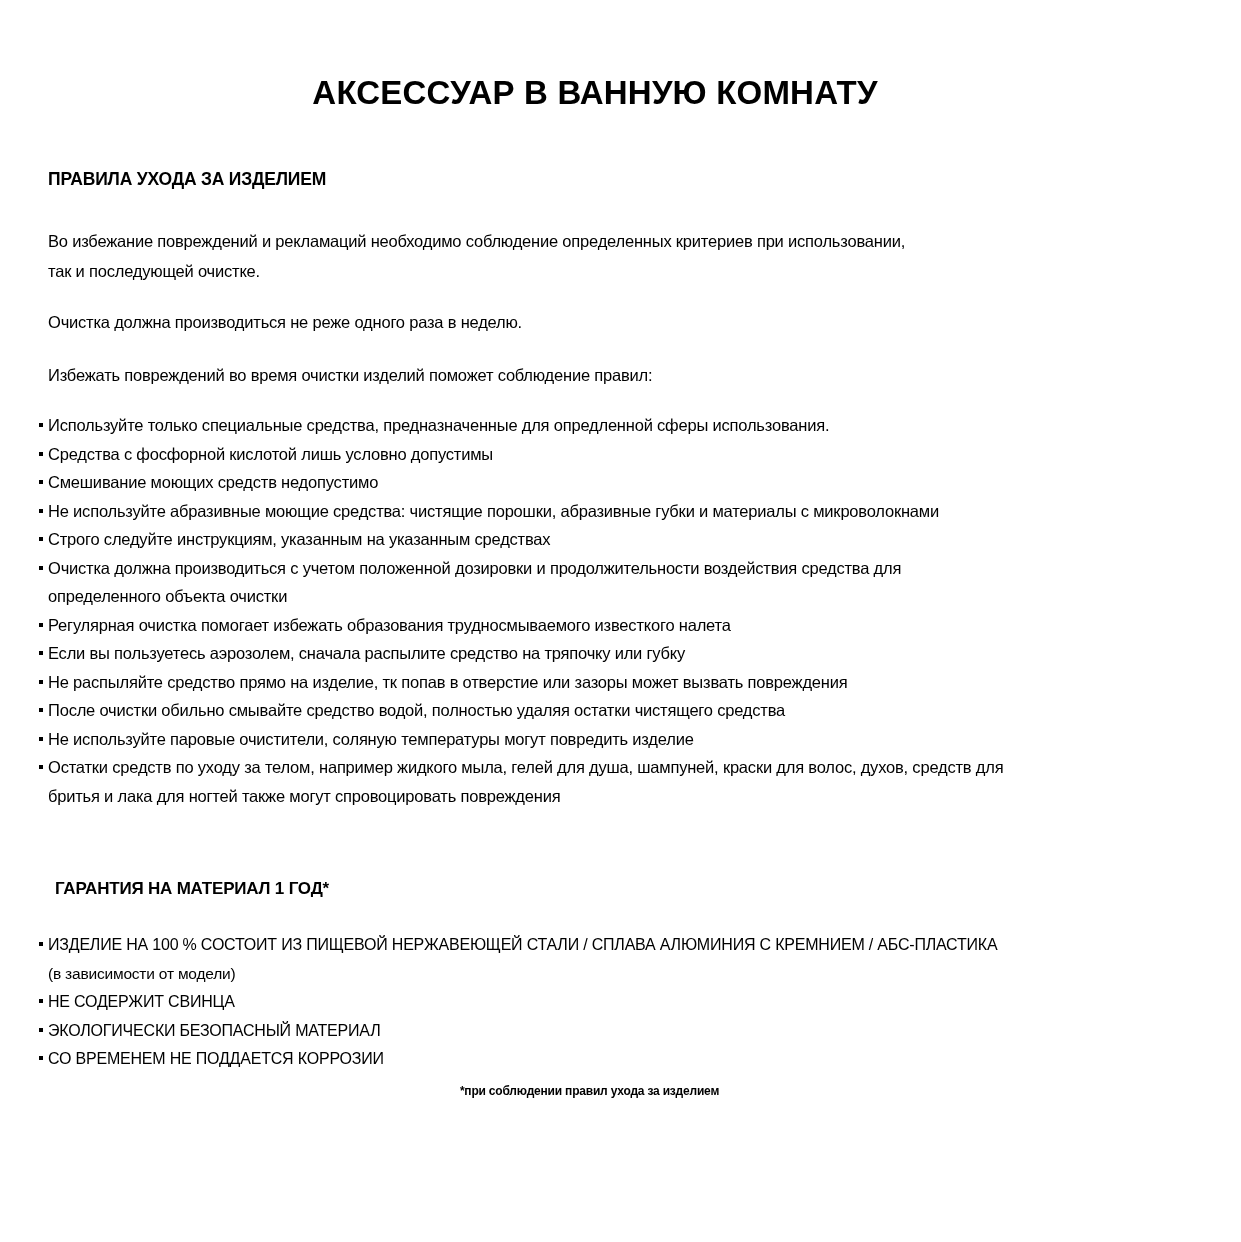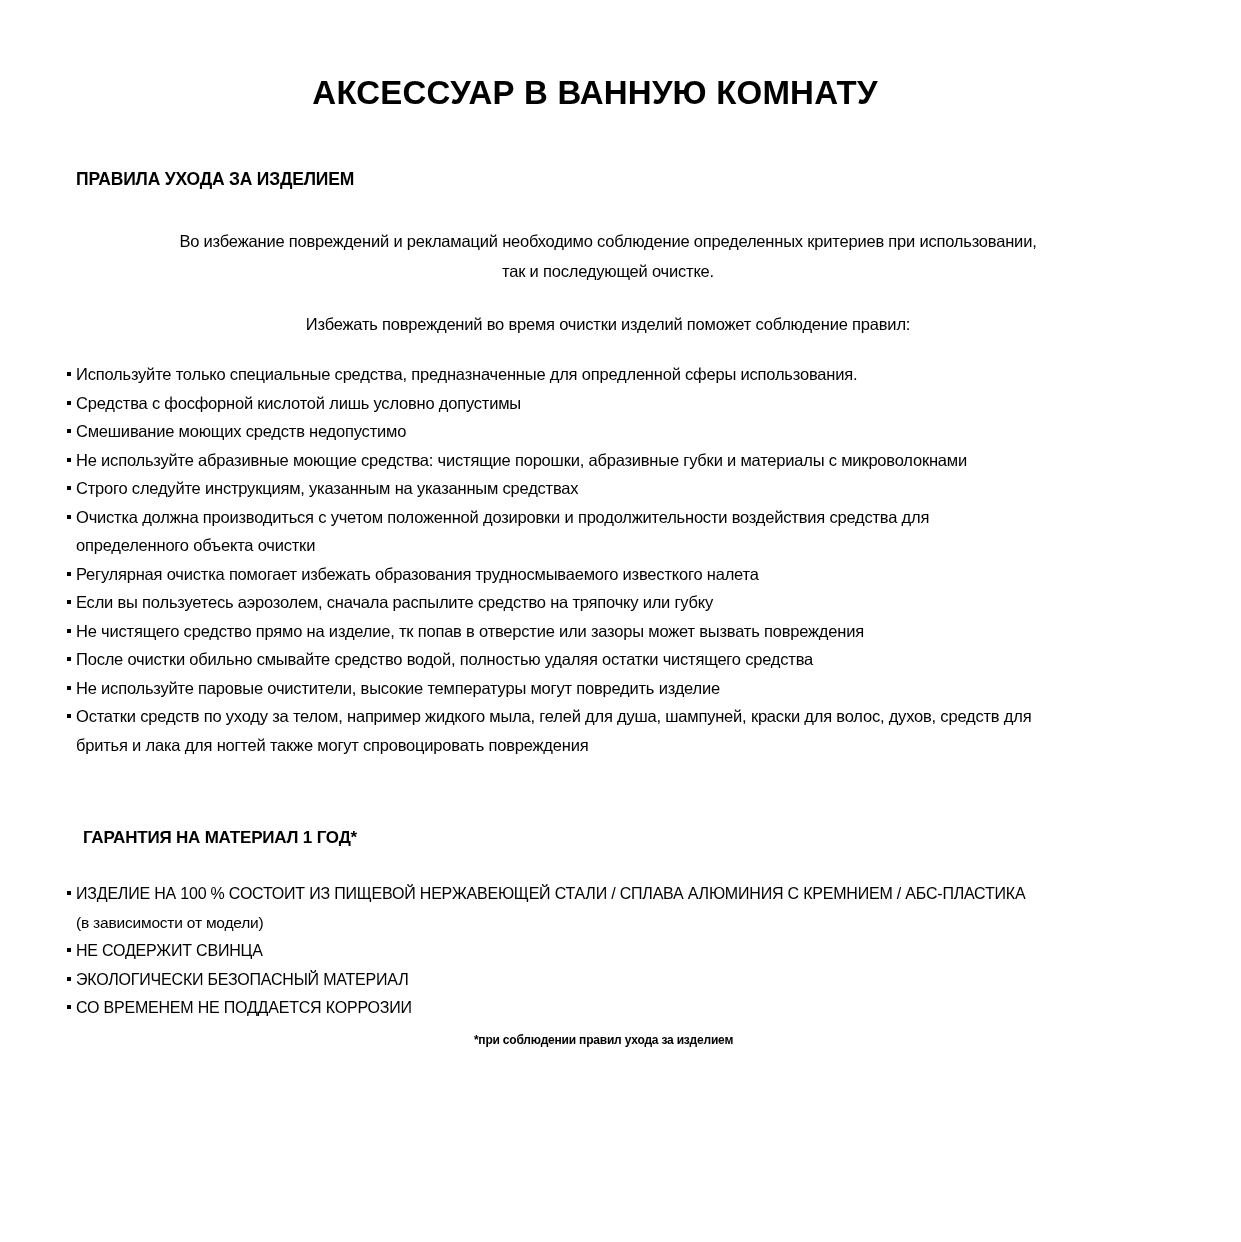--- a/index.html
+++ b/index.html
@@ -11,21 +11,21 @@
     width: 1190px;
     height: 1242px;
     box-sizing: border-box;
     background: #ffffff;
     color: #000000;
     font-family: "Liberation Sans", "DejaVu Sans", sans-serif;
     letter-spacing: -0.2px;
     overflow: hidden;
   }
   .content {
-    padding: 0 50px 0 76px;
+    padding: 0 50px 0 48px;
   }
   .doc-title {
     margin: 0;
     padding-top: 74px;
     text-align: center;
     font-size: 33px;
     line-height: 38px;
     font-weight: 700;
     letter-spacing: 0.2px;
   }
@@ -33,21 +33,20 @@
     margin: 56px 0 0 0;
     font-size: 17.5px;
     line-height: 22px;
     font-weight: 700;
   }
   .para {
     margin: 0;
     font-size: 16.5px;
     line-height: 30px;
     white-space: pre-line;
-    text-align: center;
   }
   .para-1 { margin-top: 36px; }
   .para-2 { margin-top: 21px; }
   .para-3 { margin-top: 23px; }
   .rules {
     list-style: none;
     margin: 21px 0 0 0;
     padding: 0;
     font-size: 16.5px;
     line-height: 28.5px;
@@ -102,36 +101,37 @@
 <body>
 
 <div class="page">
   <h1 class="doc-title">АКСЕССУАР В ВАННУЮ КОМНАТУ</h1>
 
   <div class="content">
     <h2 class="section-heading">ПРАВИЛА УХОДА ЗА ИЗДЕЛИЕМ</h2>
 
     <p class="para para-1">Во избежание повреждений и рекламаций необходимо соблюдение определенных критериев при использовании,
 так и последующей очистке.</p>
+    <p class="para para-2">Очистка должна производиться не реже одного раза в неделю.</p>
     <p class="para para-3">Избежать повреждений во время очистки изделий поможет соблюдение правил:</p>
 
     <ul class="rules">
       <li><span class="bullet-marker"></span><span class="rule-text">Используйте только специальные средства, предназначенные для опредленной сферы использования.</span></li>
       <li><span class="bullet-marker"></span></li>
       <li><span class="bullet-marker"></span><span class="rule-text">Средства с фосфорной кислотой лишь условно допустимы</span></li>
       <li><span class="bullet-marker"></span><span class="rule-text">Смешивание моющих средств недопустимо</span></li>
       <li><span class="bullet-marker"></span><span class="rule-text">Не используйте абразивные моющие средства: чистящие порошки, абразивные губки и материалы с микроволокнами</span></li>
       <li><span class="bullet-marker"></span><span class="rule-text">Строго следуйте инструкциям, указанным на указанным средствах</span></li>
       <li><span class="bullet-marker"></span><span class="rule-text">Очистка должна производиться с учетом положенной дозировки и продолжительности воздействия средства для
 определенного объекта очистки</span></li>
       <li><span class="bullet-marker"></span><span class="rule-text">Регулярная очистка помогает избежать образования трудносмываемого известкого налета</span></li>
       <li><span class="bullet-marker"></span><span class="rule-text">Если вы пользуетесь аэрозолем, сначала распылите средство на тряпочку или губку</span></li>
-      <li><span class="bullet-marker"></span><span class="rule-text">Не чистящего средство прямо на изделие, тк попав в отверстие или зазоры может вызвать повреждения</span></li>
+      <li><span class="bullet-marker"></span><span class="rule-text">Не распыляйте средство прямо на изделие, тк попав в отверстие или зазоры может вызвать повреждения</span></li>
       <li><span class="bullet-marker"></span><span class="rule-text">После очистки обильно смывайте средство водой, полностью удаляя остатки чистящего средства</span></li>
-      <li><span class="bullet-marker"></span><span class="rule-text">Не используйте паровые очистители, высокие температуры могут повредить изделие</span></li>
+      <li><span class="bullet-marker"></span><span class="rule-text">Не используйте паровые очистители, соляную температуры могут повредить изделие</span></li>
       <li><span class="bullet-marker"></span><span class="rule-text">Остатки средств по уходу за телом, например жидкого мыла, гелей для душа, шампуней, краски для волос, духов, средств для
 бритья и лака для ногтей также могут спровоцировать повреждения</span></li>
     </ul>
 
     <h2 class="warranty-heading">ГАРАНТИЯ НА МАТЕРИАЛ 1 ГОД*</h2>
 
     <ul class="warranty-list">
       <li>
         <span class="bullet-marker"></span><span class="rule-text">ИЗДЕЛИЕ НА 100 % СОСТОИТ ИЗ ПИЩЕВОЙ НЕРЖАВЕЮЩЕЙ СТАЛИ / СПЛАВА АЛЮМИНИЯ С КРЕМНИЕМ / АБС-ПЛАСТИКА</span>
         <div class="warranty-note">(в зависимости от модели)</div>

